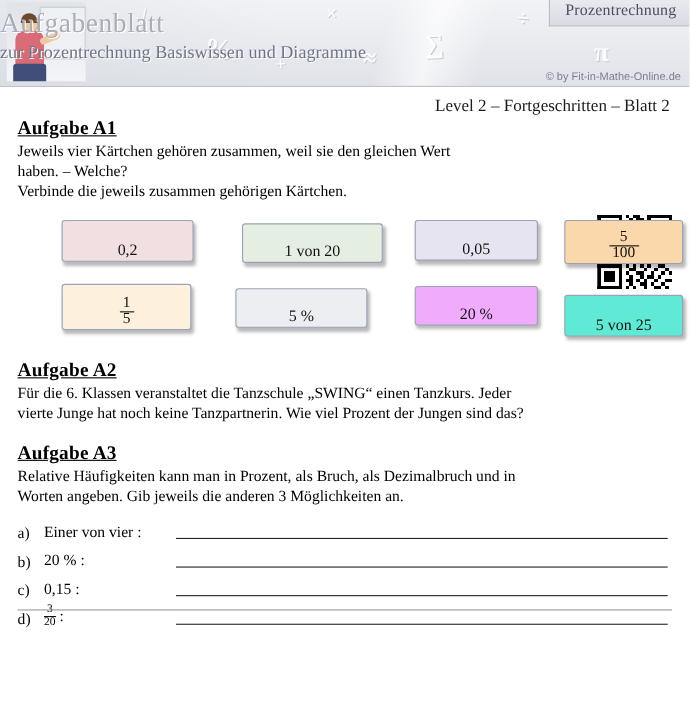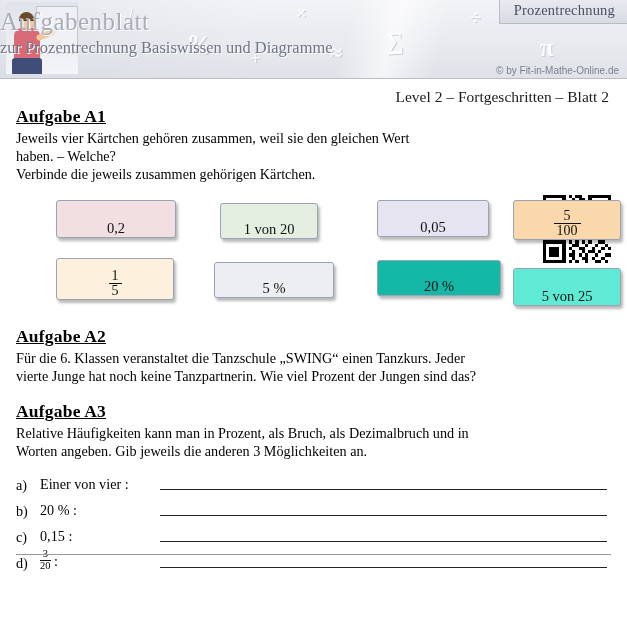--- a/index.html
+++ b/index.html
@@ -435,42 +435,42 @@
   <div class="body-text">
     <div>Jeweils vier Kärtchen gehören zusammen, weil sie den gleichen Wert</div>
     <div>haben. – Welche?</div>
     <div>Verbinde die jeweils zusammen gehörigen Kärtchen.</div>
   </div>
 
   <div class="cards" id="cards">
       <div class="card" style="left: 40px; top: 0px; width: 120px; height: 38px; background: rgb(242, 223, 226);">
         <span>0,2</span>
       </div>
-      <div class="card" style="left: 204px; top: 3px; width: 98px; height: 36px; background: rgb(228, 239, 226);">
+      <div class="card" style="left: 204px; top: 3px; width: 128px; height: 36px; background: rgb(228, 239, 226);">
         <span>1 von 20</span>
       </div>
       <div class="card" style="left: 361px; top: 0px; width: 112px; height: 37px; background: rgb(230, 228, 240);">
         <span>0,05</span>
       </div>
       <div class="card" style="left: 497px; top: 0px; width: 108px; height: 40px; background: rgb(251, 215, 172);">
         <span class="frac">
           <span class="num">5</span>
           <span class="den">100</span>
         </span>
       </div>
       <div class="card" style="left: 40px; top: 58px; width: 118px; height: 42px; background: rgb(253, 240, 220);">
         <span class="frac">
           <span class="num">1</span>
           <span class="den">5</span>
         </span>
       </div>
       <div class="card" style="left: 198px; top: 62px; width: 120px; height: 36px; background: rgb(237, 238, 242);">
         <span>5 %</span>
       </div>
-      <div class="card" style="left: 361px; top: 60px; width: 124px; height: 36px; background: #14b8a6;">
+      <div class="card" style="left: 361px; top: 60px; width: 112px; height: 36px; background: #f0abfc;">
         <span>20 %</span>
       </div>
       <div class="card" style="left: 497px; top: 68px; width: 108px; height: 38px; background: #5eead4;">
         <span>5 von 25</span>
       </div>
     </div>
 
   <h2 class="task" style="margin-top:6px;">Aufgabe A2</h2>
   <div class="body-text body-text-wide">
     <div>Für die 6. Klassen veranstaltet die Tanzschule „SWING“ einen Tanzkurs. Jeder</div>

